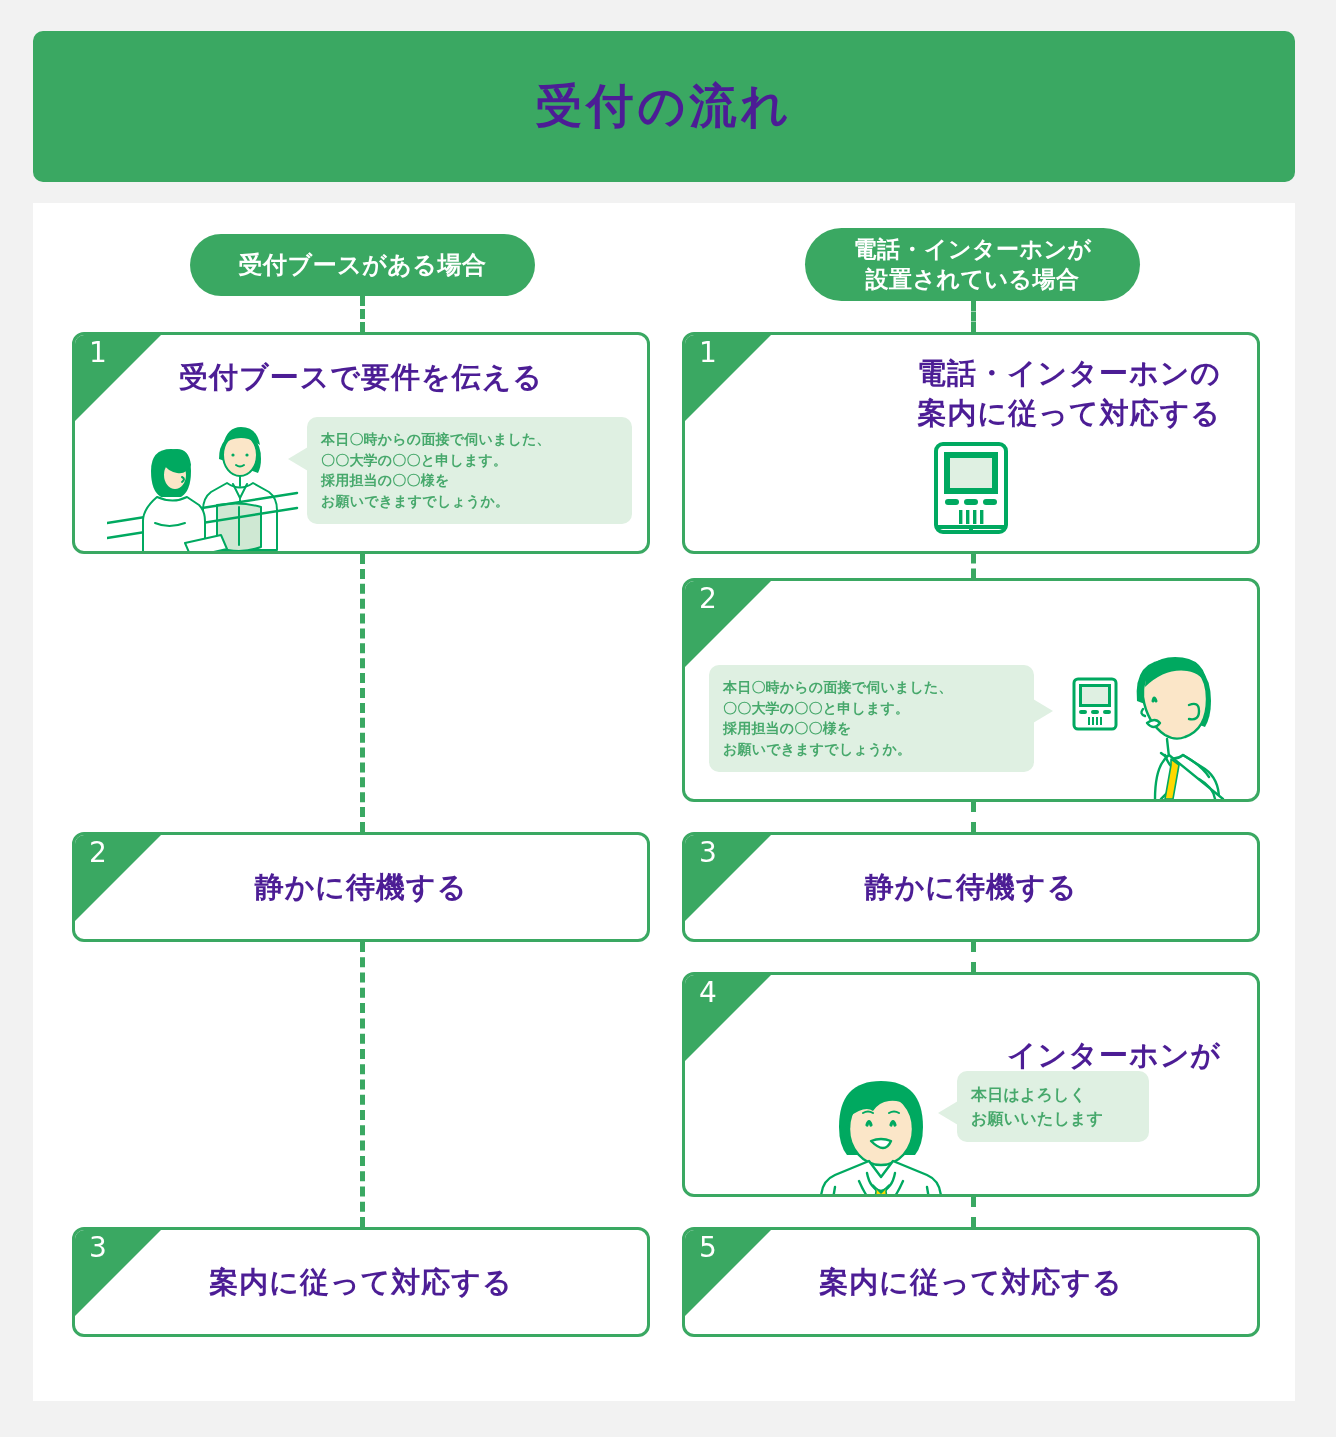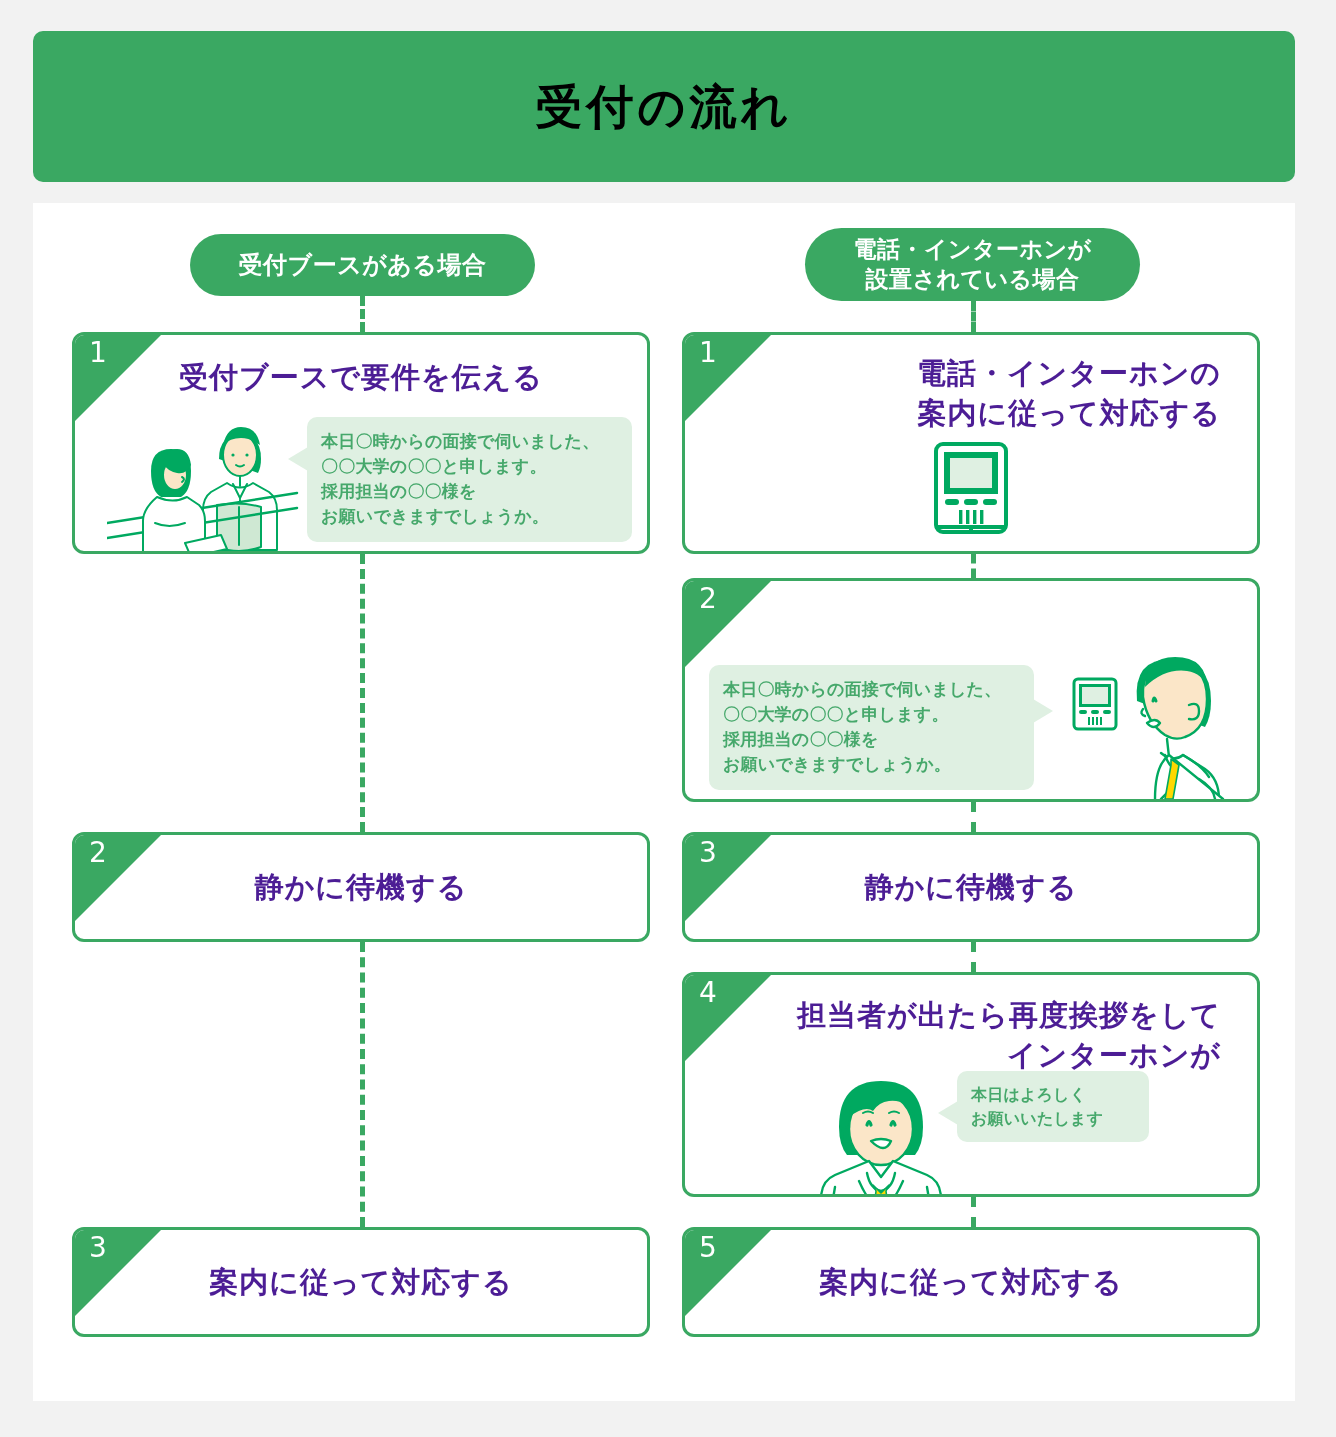--- a/index.html
+++ b/index.html
@@ -22,25 +22,26 @@
     width: 1262px;
     height: 151px;
     background: #3aa862;
     border-radius: 10px;
     display: flex;
     align-items: center;
     justify-content: center;
     box-sizing: border-box;
   }
   .header-title {
-    color: #000000;
+    color: #4c1d95;
     font-size: 47px;
     font-weight: bold;
     letter-spacing: 4px;
     line-height: 1;
+    font-family: Liberation Serif, serif;
   }
 
   
   .content-panel {
     position: absolute;
     left: 33px;
     top: 203px;
     width: 1262px;
     height: 1198px;
     background: #ffffff;
@@ -138,21 +139,21 @@
     width: 0;
     border-left: 5px dashed #3aa862;
   }
 
   
   .bubble {
     position: absolute;
     background: #dff0e2;
     border-radius: 10px;
     color: #46a86b;
-    font-size: 17px;
+    font-size: 14px;
     font-weight: bold;
     line-height: 1.48;
     box-sizing: border-box;
     padding: 12px 14px;
     letter-spacing: 0.2px;
   }
   .bubble .tail {
     position: absolute;
     width: 0;
     height: 0;
@@ -371,21 +372,21 @@
   </div>
   <div class="box-title" style="top:32px;">静かに待機する</div>
 </div>
 
 <div class="flow-box" style="left:682px; top:972px; width:578px; height:225px;">
   <div class="step-badge">
     <div class="tri"></div>
     <div class="num">4</div>
   </div>
   <div class="box-title left-align" style="top:20px;">
-    <span>担当者が出たら再度挨拶をして</span><br>
+    <br>
     <span>インターホンが</span>
   </div>
 
   <div class="illo" style="left:118px; top:100px; width:156px; height:124px;">
     <svg viewBox="0 0 156 124" width="156" height="124" aria-hidden="true">
       <g fill="none" stroke="#00a960" stroke-width="2.4" stroke-linecap="round" stroke-linejoin="round">
 
         <path d="M36 52 q0 -46 42 -46 q42 0 42 46 q0 18 -8 28 l-68 0 q-8 -10 -8 -28z" fill="#00a960" stroke="none"></path>
 
         <ellipse cx="78" cy="54" rx="32" ry="36" fill="#fbe6c8" stroke="#00a960"></ellipse>

